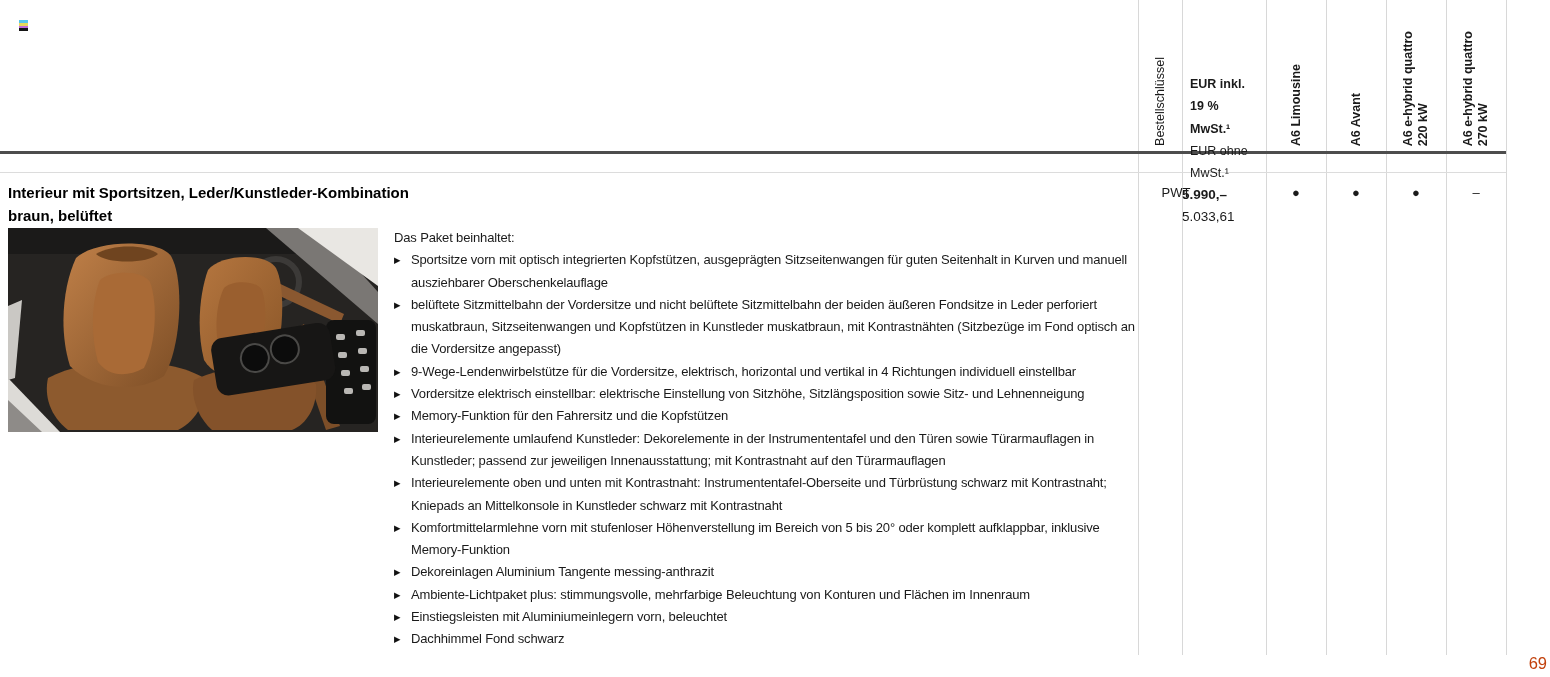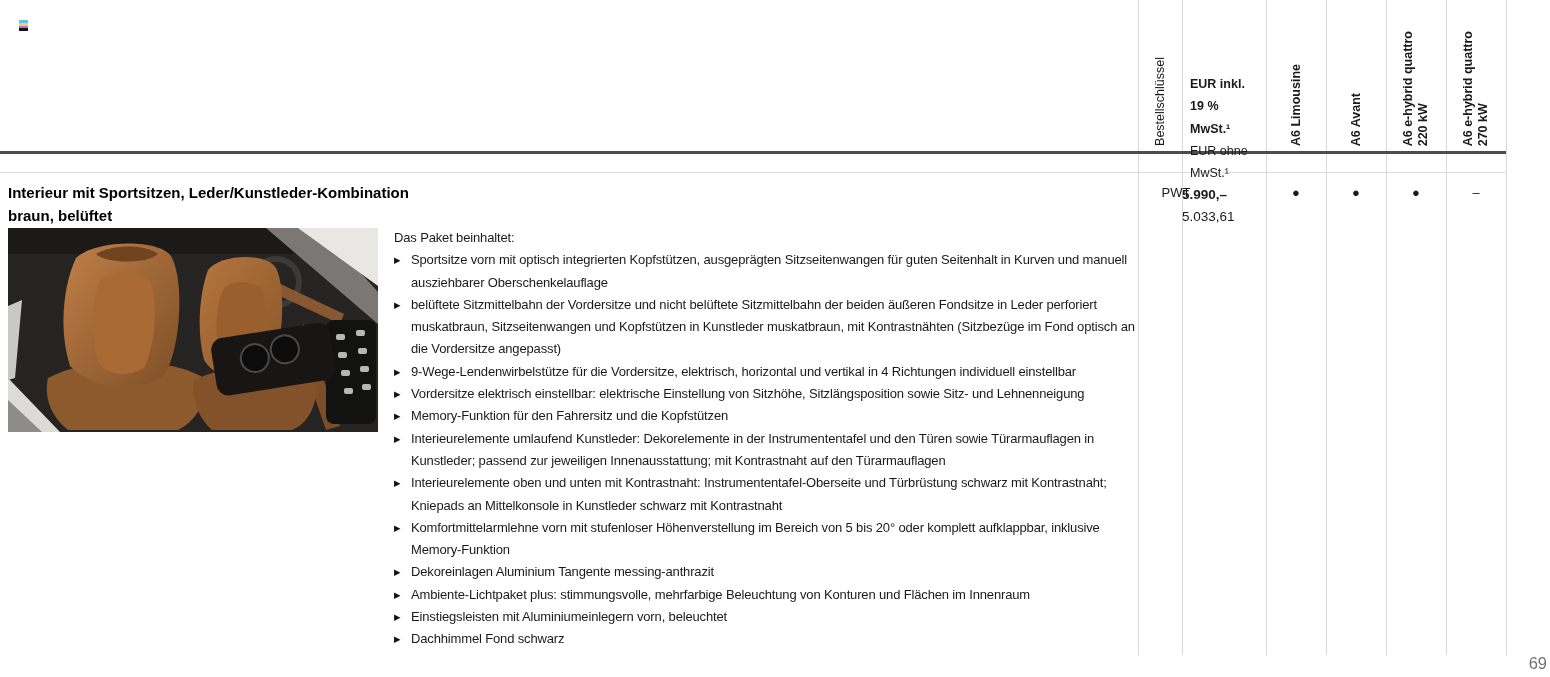--- a/index.html
+++ b/index.html
@@ -32,21 +32,21 @@
   .pkg-photo svg { display:block; width:100%; height:100%; }
   .pkg-text { position:absolute; left:394px; top:227px; width:744px; font-size:13px; line-height:22.3px; letter-spacing:-0.15px; }
   .pkg-intro { }
   .pkg-item { display:flex; }
   .tri { flex:0 0 17px; width:17px; font-size:8.5px; line-height:22.3px; color:#111; }
   .pkg-item-text { flex:1; }
 
   
   .print-mark { position:absolute; left:19px; top:20px; width:9px; height:11px; display:flex; flex-direction:column; }
   .print-mark div { flex:1; }
-  .page-num { position:absolute; right:3px; top:654px; font-size:16.5px; color:#737373; }
+  .page-num { position:absolute; right:3px; top:654px; font-size:16.5px; color:#c2410c; }
 </style>
 </head>
 <body>
 
 <div class="canvas">
 
   <div class="print-mark">
     <div style="background: rgb(88, 198, 234);"></div>
     <div style="background: rgb(232, 217, 90);"></div>
     <div style="background: rgb(191, 107, 217);"></div>

